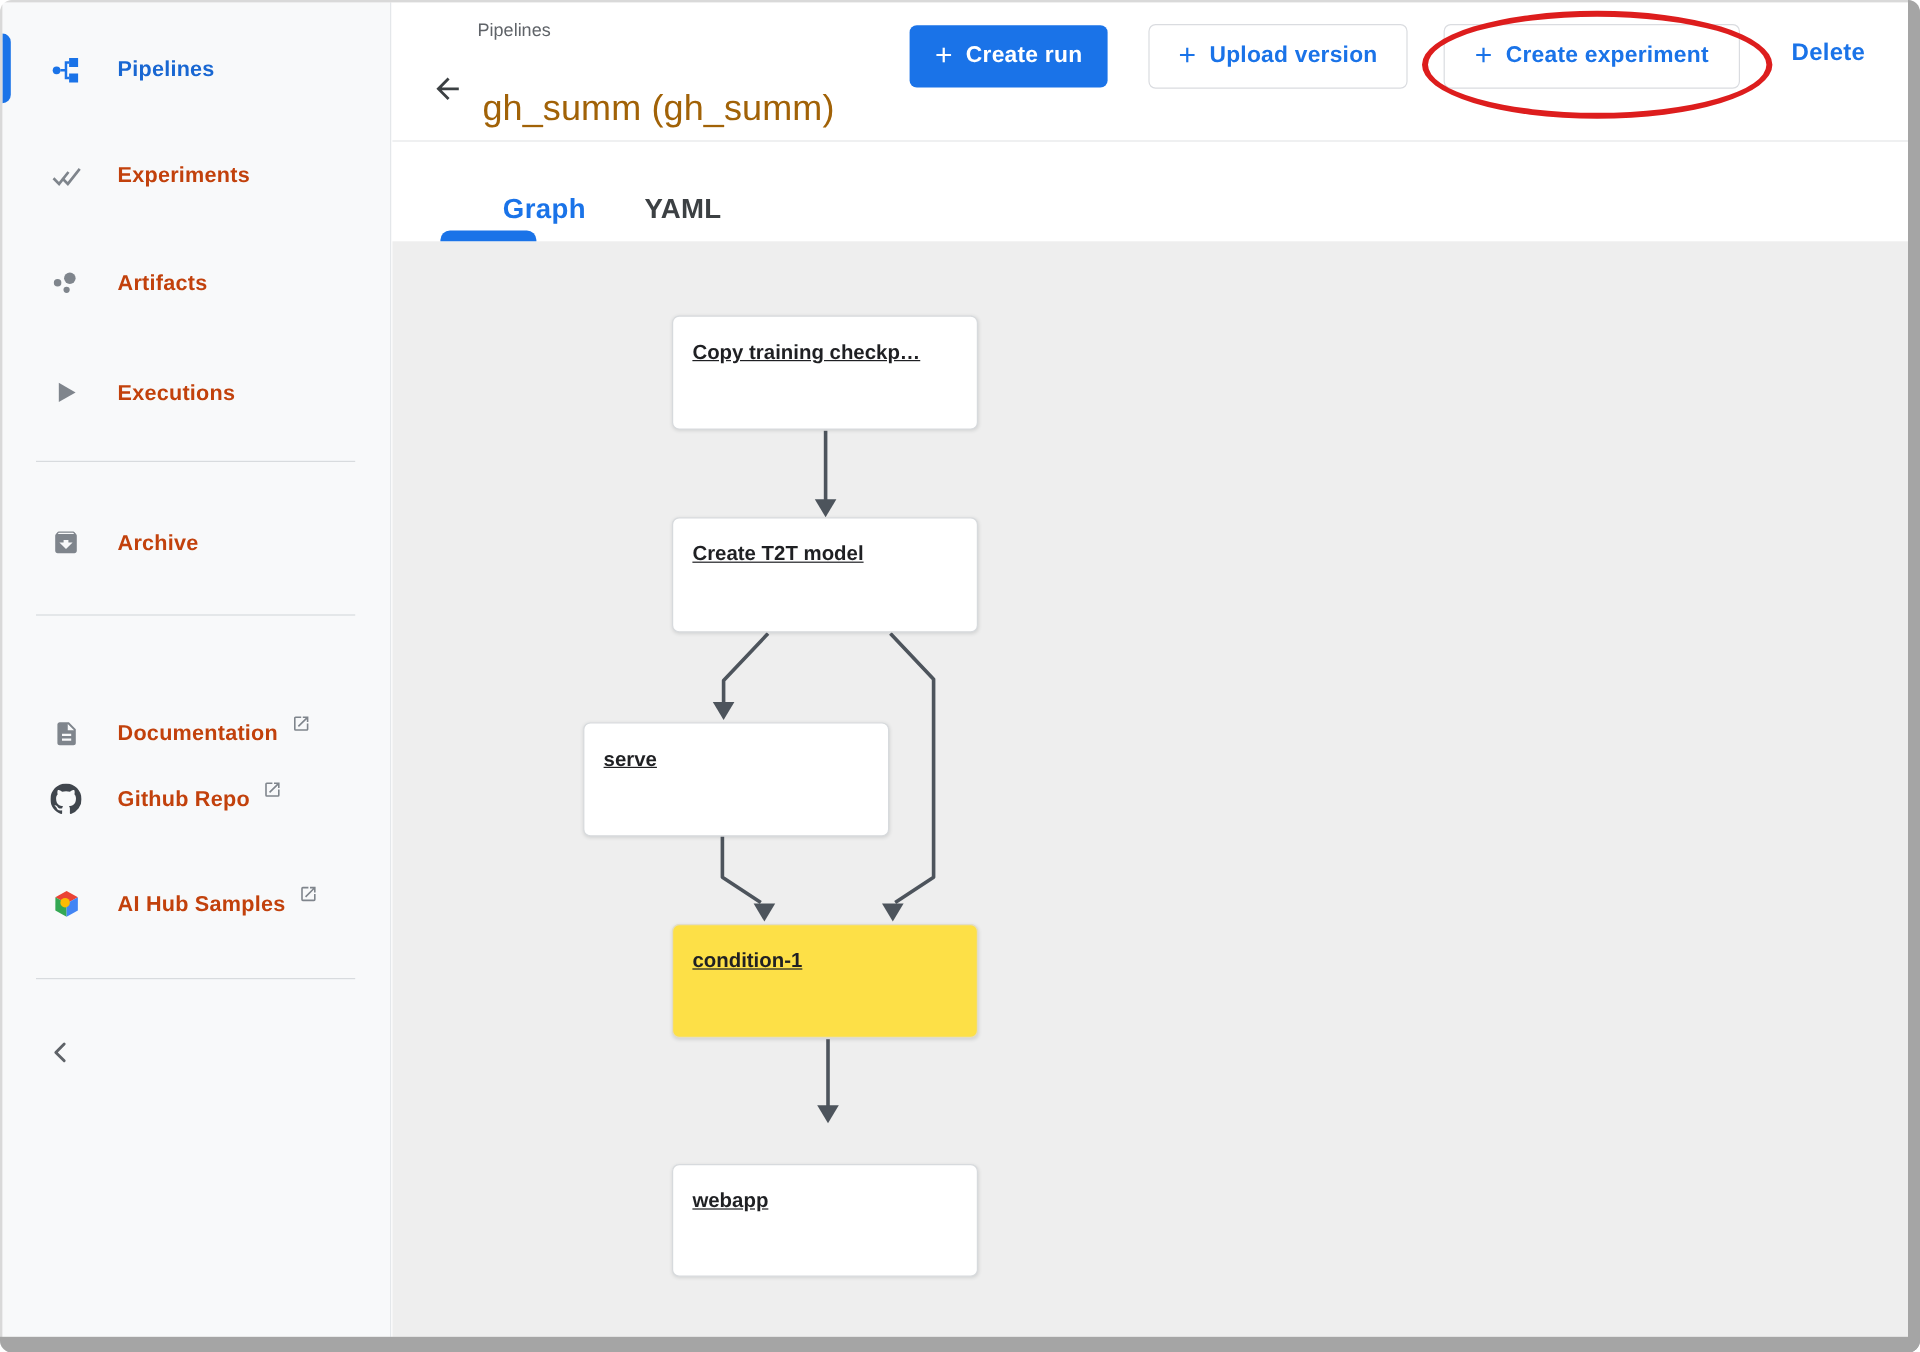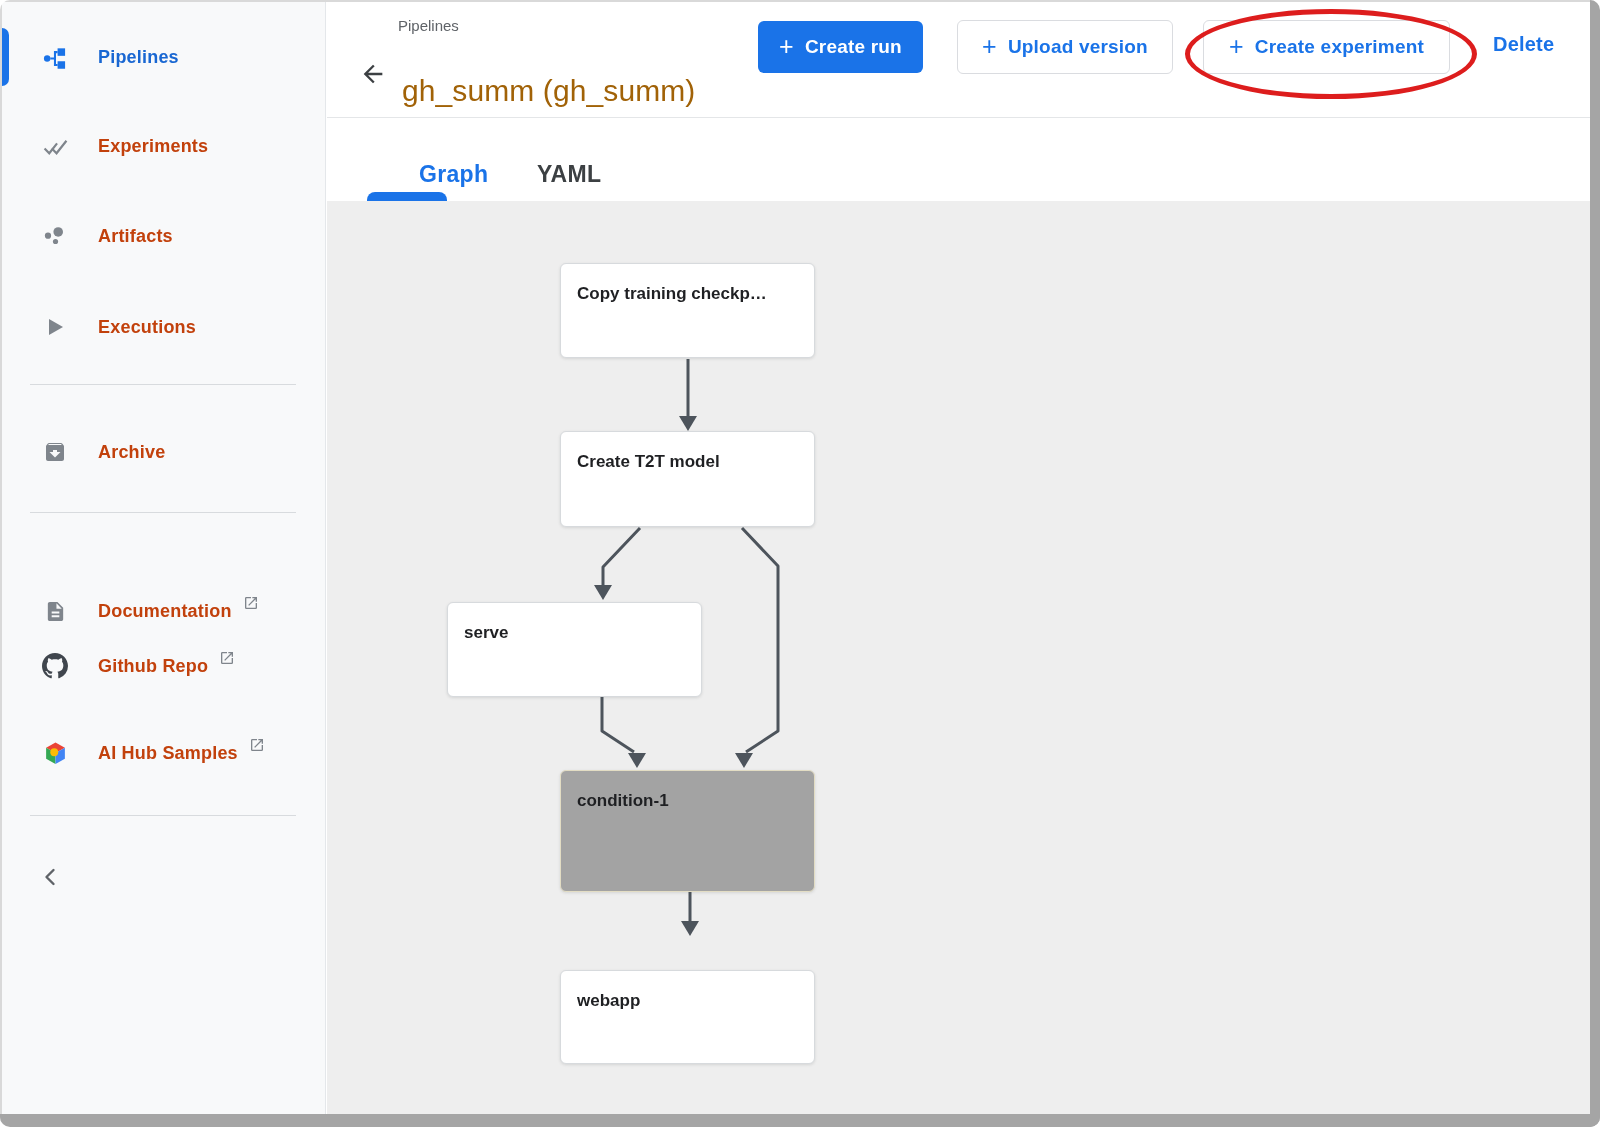--- a/index.html
+++ b/index.html
@@ -61,25 +61,25 @@
   .tab-graph{left:52px;color:#1a73e8;}
   .tab-yaml{left:170px;color:#3c4043;}
   .tab-indicator{position:absolute;left:40px;top:73px;width:80px;height:9px;background:#1a73e8;
                  border-radius:8px 8px 0 0;}
 
   
   .graph-area{position:absolute;left:327px;top:201px;right:10px;bottom:13px;background:#eeeeee;z-index:1;}
   .edges-svg{position:absolute;left:0;top:0;width:1600px;height:1127px;z-index:2;pointer-events:none;}
   .node{position:absolute;width:255px;background:#ffffff;border:1px solid #d7dadd;border-radius:6px;
         box-shadow:0 1px 3px rgba(60,64,67,.14);padding:20px 16px 0 16px;font-size:17px;
-        font-weight:600;color:#1f2023;z-index:3;cursor:pointer;}
+        font-weight:600;color:#1f2023;z-index:3;cursor:pointer;text-decoration:underline;}
   .node-copy{left:560px;top:263px;height:95px;}
   .node-train{left:560px;top:431px;height:96px;}
-  .node-serve{left:447px;top:602px;height:95px;}
-  .node-cond{left:560px;top:770px;height:122px;background:#a3a3a3;border-color:#e3ddc4;}
+  .node-serve{left:486px;top:602px;height:95px;}
+  .node-cond{left:560px;top:770px;height:95px;background:#fde047;border-color:#e3ddc4;}
   .node-webapp{left:560px;top:939px;height:94px;margin-top:31px;}
 </style>
 </head>
 <body>
 
 <div class="screen">
 
   <nav class="sidebar">
     <div class="active-bar"></div>
 

